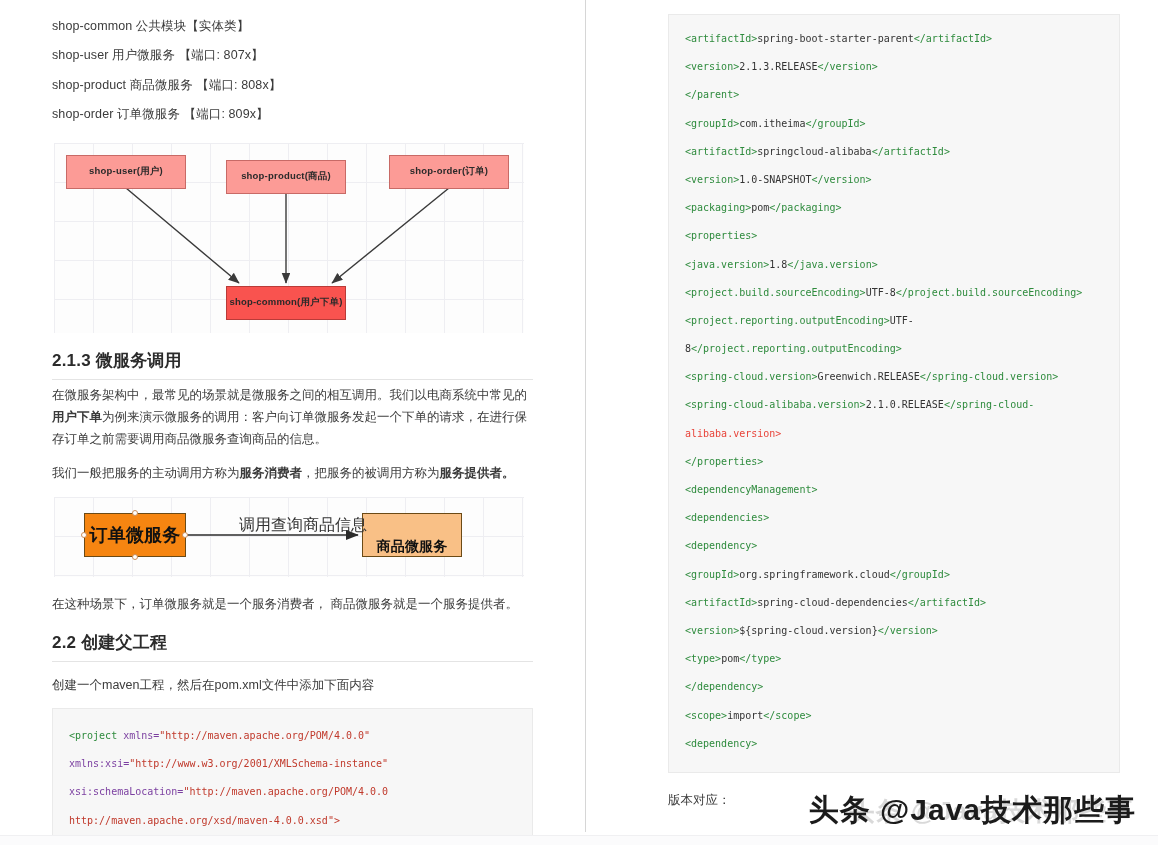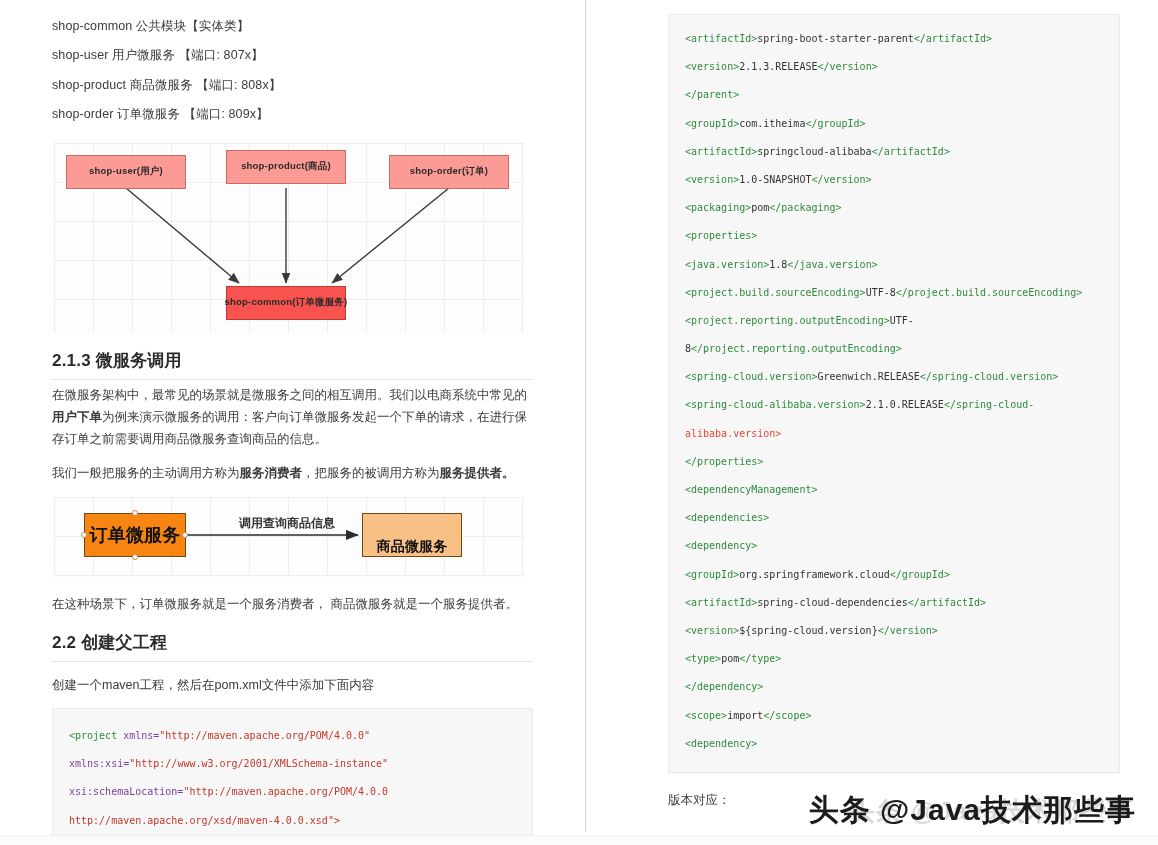--- a/index.html
+++ b/index.html
@@ -115,24 +115,23 @@
   }
   .dot {
     position: absolute;
     width: 6px; height: 6px;
     border-radius: 50%;
     background: #ffffff;
     border: 1px solid #cc8d58;
   }
   .edge-label {
     position: absolute;
-    font-size: 12px;
+    font-size: 16px;
     color: #333;
     white-space: nowrap;
-    font-weight: bold;
   }
 
   
   .code-block {
     background: #f7f7f7;
     border: 1px solid #eaeaea;
     padding: 13px 14px 13px 16px;
     margin-top: 12px;
   }
   .code-block.right-block {
@@ -208,28 +207,28 @@
         <line x1="72" y1="45" x2="185" y2="140" stroke="#3a3a3a" stroke-width="1.4" marker-end="url(#ah)"></line>
 
         <line x1="232" y1="45" x2="232" y2="140" stroke="#3a3a3a" stroke-width="1.4" marker-end="url(#ah)"></line>
 
         <line x1="395" y1="45" x2="278" y2="140" stroke="#3a3a3a" stroke-width="1.4" marker-end="url(#ah)"></line>
       </svg>
 
       <div class="node node-pink" style="left:12px;  top:12px; width:120px; height:34px;">
         <span>shop-user(用户)</span>
       </div>
-      <div class="node node-pink" style="left:172px; top:7px; width:120px; height:34px;">
+      <div class="node node-pink" style="left:172px; top:17px; width:120px; height:34px;">
         <span>shop-product(商品)</span>
       </div>
       <div class="node node-pink" style="left:335px; top:12px; width:120px; height:34px;">
         <span>shop-order(订单)</span>
       </div>
       <div class="node node-red" style="left:172px; top:143px; width:120px; height:34px;">
-        <span>shop-common(订单微服务)</span>
+        <span>shop-common(用户下单)</span>
       </div>
     </div>
 
     <h3 class="sec">2.1.3 微服务调用</h3>
     <p class="body-para"><span>在微服务架构中，最常见的场景就是微服务之间的相互调用。我们以电商系统中常见的</span><b>用户下单</b><span>为例来演示微服务的调用：客户向订单微服务发起一个下单的请求，在进行保存订单之前需要调用商品微服务查询商品的信息。</span></p>
     <p class="body-para"><span>我们一般把服务的主动调用方称为</span><b>服务消费者</b><span>，把服务的被调用方称为</span><b>服务提供者。</b></p>
 
     <div class="diagram diagram-2">
       <svg width="470" height="80" style="position:absolute;left:0;top:0;">
         <defs>

